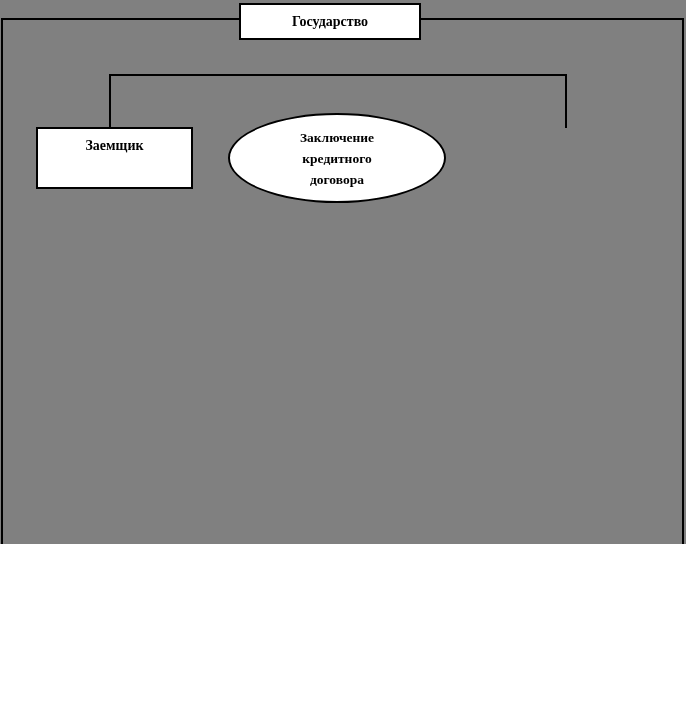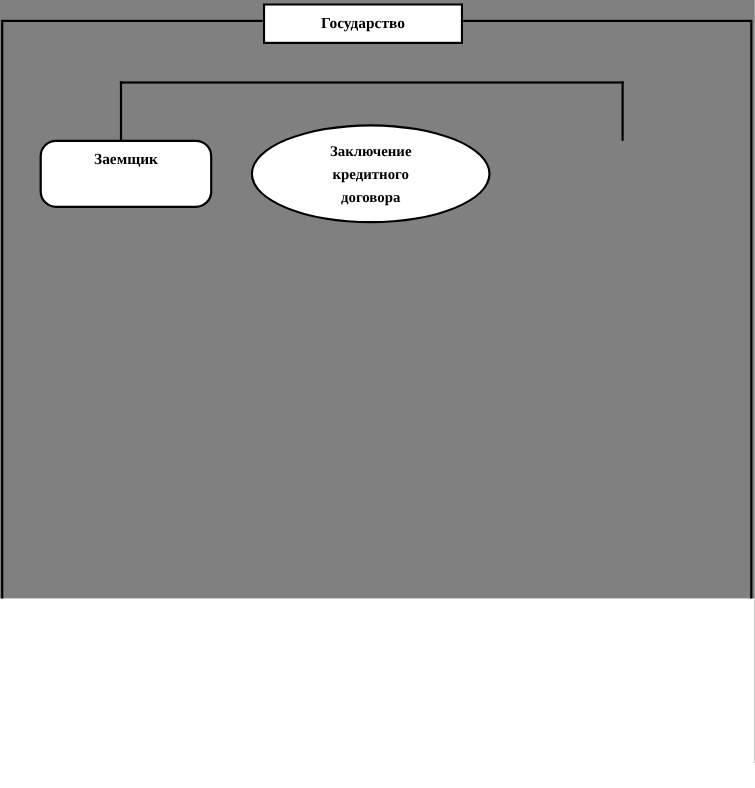--- a/index.html
+++ b/index.html
@@ -34,21 +34,20 @@
     left: 239px; top: 3px;
     width: 182px; height: 37px;
     font-size: 14px;
     display: flex; align-items: center; justify-content: center;
   }
   .borrower-box {
     left: 36px; top: 127px;
     width: 157px; height: 62px;
     font-size: 14px;
     padding-top: 9px;
-    border-radius: 15px;
   }
   .creditor-box {
     left: 480px; top: 127px;
     width: 170px; height: 62px;
     font-size: 14px;
     padding-top: 9px;
   }
   .contract-ellipse {
     left: 228px; top: 113px;
     width: 218px; height: 90px;

